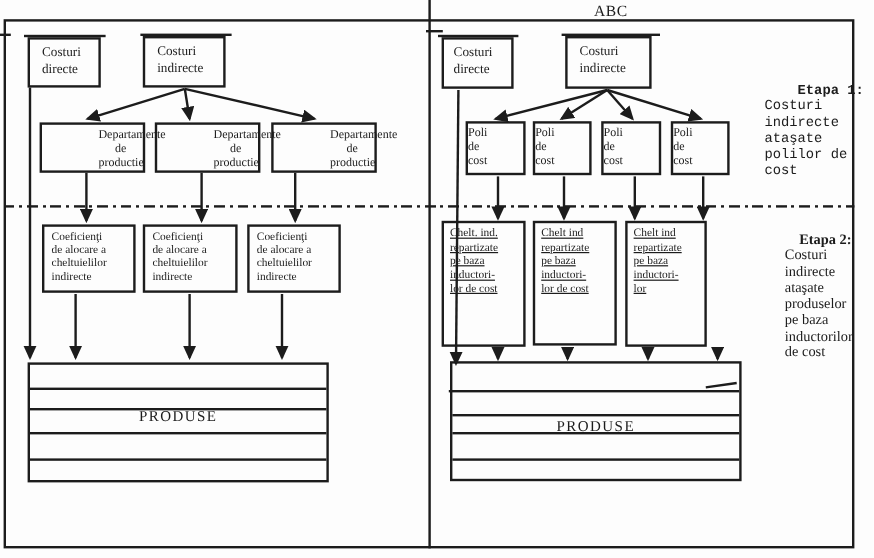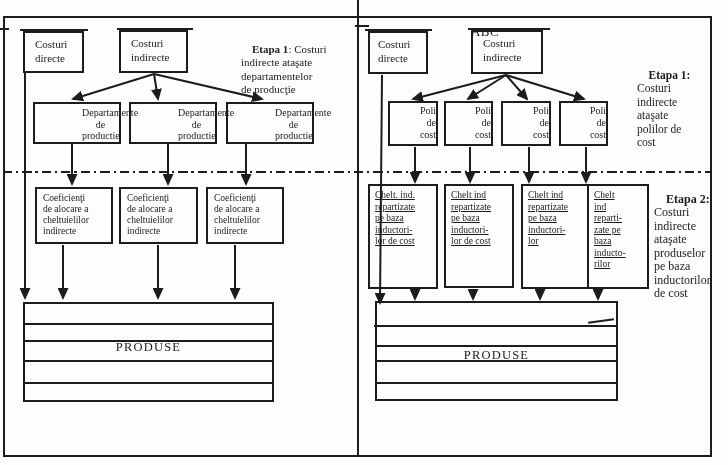--- a/index.html
+++ b/index.html
@@ -15,21 +15,21 @@
   .dashdot{
     position:absolute; height:2px;
     background:repeating-linear-gradient(90deg,#1c1c1c 0 9px,transparent 9px 13px,#1c1c1c 13px 15.5px,transparent 15.5px 19.5px);
   }
   .title{position:absolute; text-align:center; font-size:13px; letter-spacing:0.4px; white-space:pre;}
   .box{
     position:absolute; border:2px solid #1c1c1c; box-sizing:border-box;
     white-space:pre; line-height:13.5px; font-size:11px; background:transparent;
   }
   .dept{font-size:10px; line-height:11.5px; padding-top:3px; text-align:center;padding-left:47px;}
-  .poli{font-size:10px; line-height:12px; padding-top:2px; text-align:right;}
+  .poli{font-size:10px; line-height:12px; padding-top:2px; text-align:left;}
   .coef{font-size:9.5px; line-height:11px; padding:4px 2px 0 6px;}
   .chelt{font-size:9.5px; line-height:11.5px; padding:4px 2px 0 5px;text-decoration:underline;}
   .cost-box{padding:5px 2px 0 10px;}
   .note{position:absolute; font-size:11px; line-height:13.5px; white-space:pre;}
   .note .b{font-weight:bold;}
   .note2{font-weight:bold; font-size:11.5px;}
   .pbox{position:absolute; border:2px solid #1c1c1c; box-sizing:border-box; background:transparent;}
   .pline{position:absolute; left:0; right:0; height:1.5px; background:#1c1c1c;}
   .plabel{position:absolute; left:0; right:0; text-align:center; font-size:12.5px; letter-spacing:1.2px; white-space:pre;}
   .hook{position:absolute; width:26px; height:1.5px; background:#1c1c1c; transform:rotate(-8deg);}
@@ -39,36 +39,30 @@
 <body>
 
 <div class="canvas">
 
   <div class="frame" style="left:3px;top:16px;width:709px;height:441px;"></div>
   <div class="vline" style="left:357px;top:0;height:457px;"></div>
   <div class="dashdot" style="left:3px;top:171px;width:709px;"></div>
   <div class="hline" style="left:0;top:28px;width:9px;"></div>
   <div class="hline" style="left:355px;top:25px;width:14px;"></div>
 
-  <div class="title" style="left:455px;top:1px;width:60px;margin-top:23px;">ABC</div>
+  <div class="title" style="left:479px;top:1px;width:60px;">ABC</div>
 
   <div class="hline" style="left:20px;top:29px;width:68px;"></div>
   <div class="box cost-box" style="left:23px;top:31px;width:61px;height:42px;">Costuri
 directe</div>
 
   <div class="hline" style="left:117px;top:28px;width:76px;"></div>
   <div class="box cost-box" style="left:119px;top:30px;width:69px;height:43px;">Costuri
 indirecte</div>
 
-  <div class="note" style="left:241px;top:29px;">
-    <span class="b">Etapa 1</span><span>: Costuri
-indirecte ataşate
-departamentelor
-de producţie</span>
-  </div>
 
   <div class="box dept" style="left:33px;top:102px;width:88px;height:42px;">Departamente
 de
 productie</div>
   <div class="box dept" style="left:129px;top:102px;width:88px;height:42px;">Departamente
 de
 productie</div>
   <div class="box dept" style="left:226px;top:102px;width:88px;height:42px;">Departamente
 de
 productie</div>
@@ -96,21 +90,21 @@
   </div>
 
   <div class="hline" style="left:365px;top:29px;width:67px;"></div>
   <div class="box cost-box" style="left:368px;top:31px;width:60px;height:43px;padding-left:8px;">Costuri
 directe</div>
 
   <div class="hline" style="left:468px;top:28px;width:82px;"></div>
   <div class="box cost-box" style="left:471px;top:30px;width:72px;height:44px;">Costuri
 indirecte</div>
 
-  <div class="note" style="left:637px;top:55px;font-size:11.5px;">
+  <div class="note" style="left:637px;top:55px;font-size:11.5px;font-family:Liberation Mono, monospace;">
     <span class="b">Etapa 1:</span><span>
 Costuri
 indirecte
 ataşate
 polilor de
 cost</span>
   </div>
 
   <div class="box poli" style="left:388px;top:101px;width:50px;height:45px;">Poli
 de
@@ -133,27 +127,20 @@
   <div class="box chelt" style="left:444px;top:184px;width:70px;height:104px;">Chelt ind
 repartizate
 pe baza
 inductori-
 lor de cost</div>
   <div class="box chelt" style="left:521px;top:184px;width:68px;height:105px;">Chelt ind
 repartizate
 pe baza
 inductori-
 lor</div>
-  <div class="box chelt" style="left:587px;top:184px;width:62px;height:105px;">Chelt
-ind
-reparti-
-zate pe
-baza
-inducto-
-rilor</div>
 
   <div class="note" style="left:654px;top:179px;font-size:12px;">
     <span class="b">Etapa 2:</span><span>
 Costuri
 indirecte
 ataşate
 produselor
 pe baza
 inductorilor
 de cost</span>

